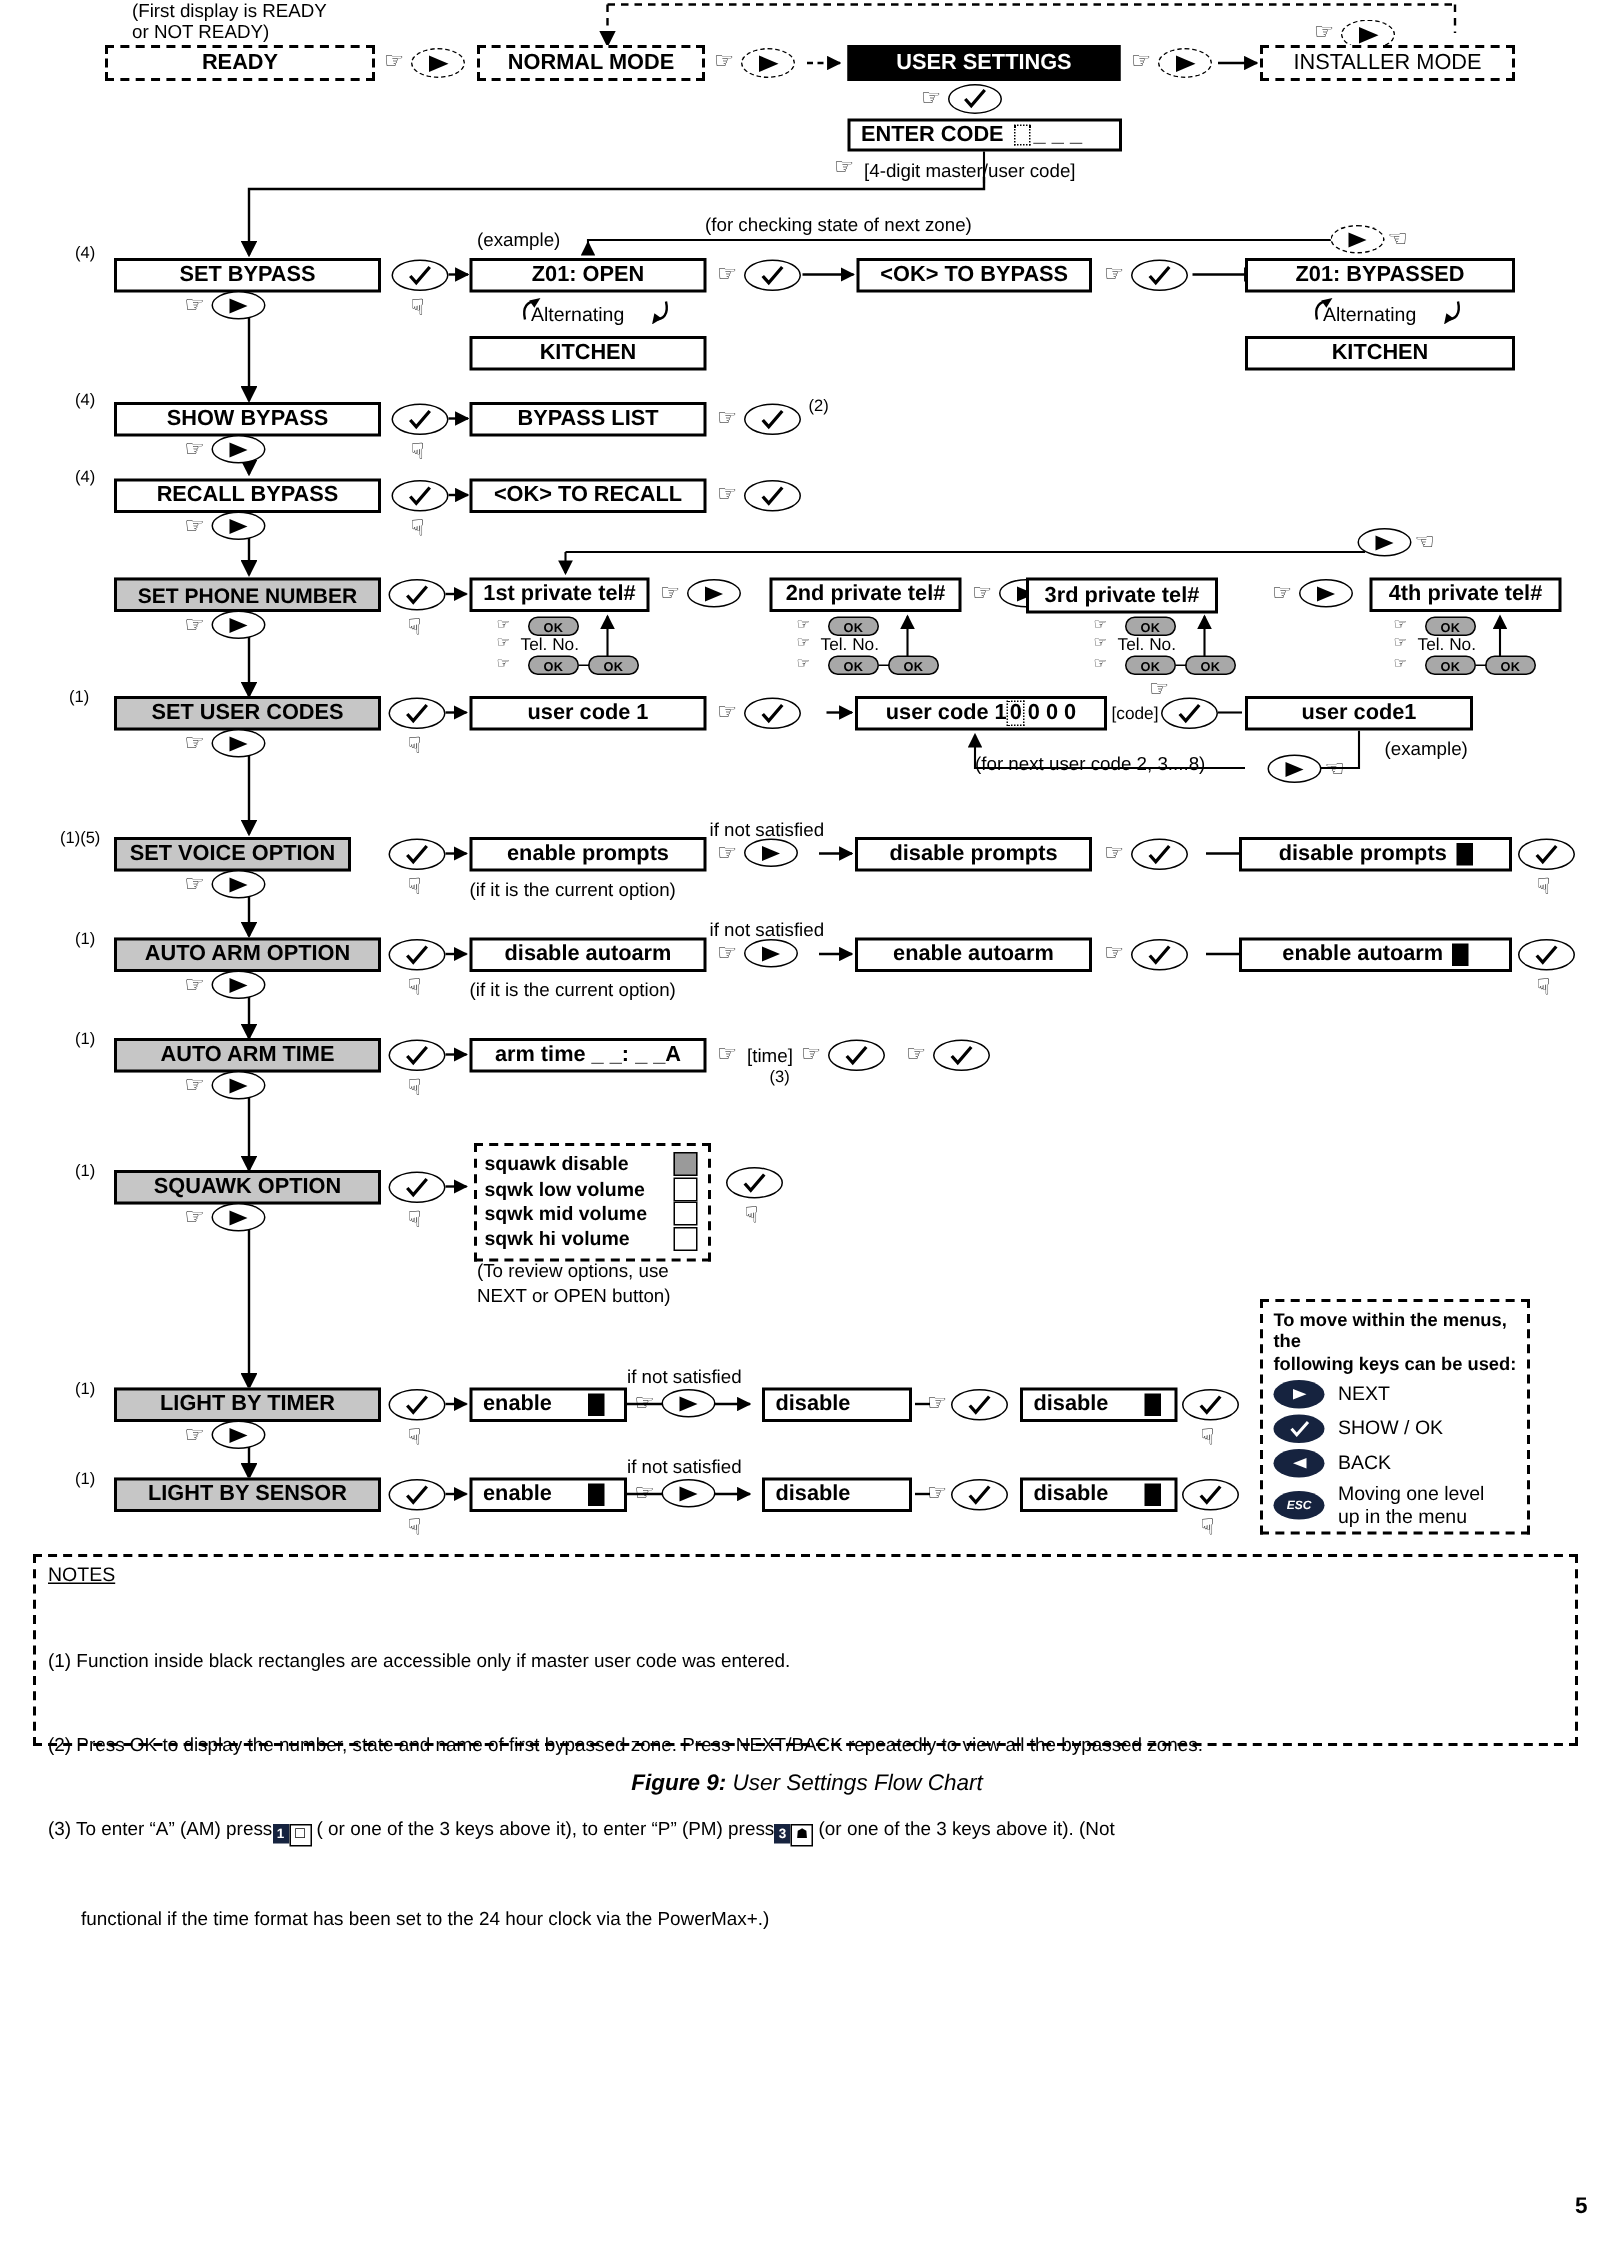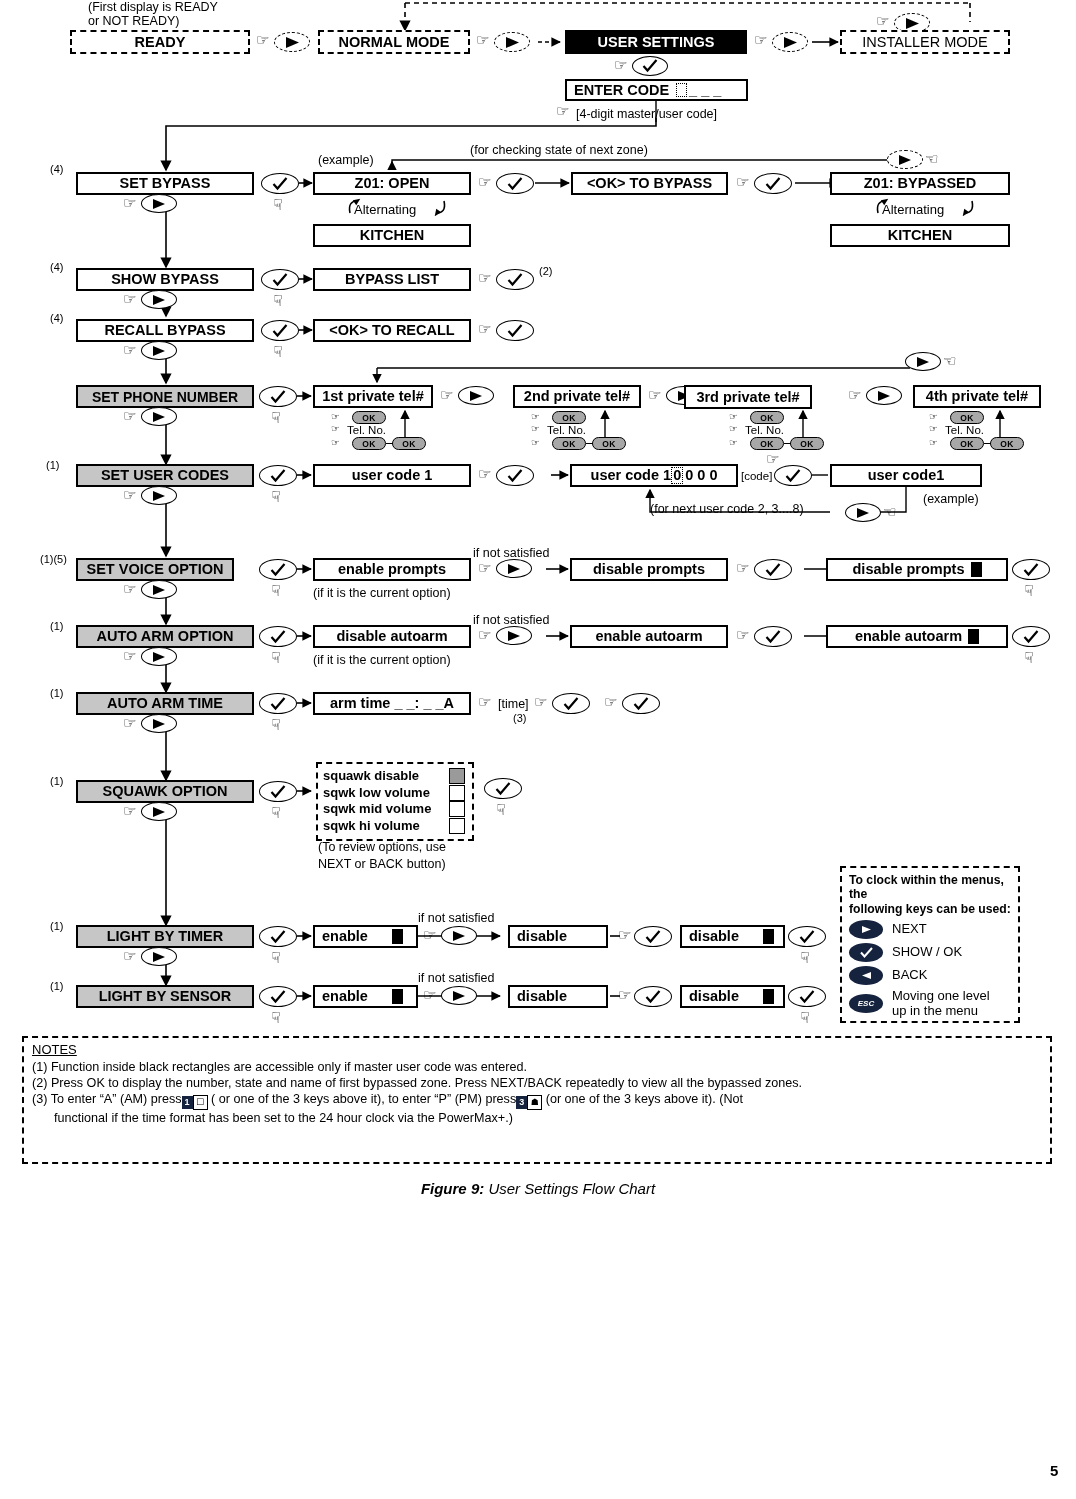--- a/index.html
+++ b/index.html
@@ -73,21 +73,21 @@
     display:flex;align-items:center;justify-content:center;margin-right:9px;flex:none;
   }
   .legend .lkey .esc{color:#fff;font-size:8px;font-weight:bold;font-style:italic;}
   .legend .ltxt{font-size:13px;line-height:1.12;}
   
   .notes{
     position:absolute;box-sizing:border-box;border:2px dashed #000;background:#fff;
     padding:4px 8px 6px 8px;
   }
   .notes .ntitle{font-size:13px;text-decoration:underline;line-height:1.3;}
-  .notes .nline{font-size:12.6px;line-height:1.28;}
+  .notes .nline{font-size:12.6px;line-height:1.28;margin-top:40px;}
   .notes .nind{padding-left:22px;}
   .keycap{
     display:inline-block;background:#16233f;color:#fff;font-size:9px;font-weight:bold;
     width:11px;height:13px;line-height:13px;text-align:center;vertical-align:-2px;
   }
   .keycap2{
     display:inline-block;border:1.3px solid #000;background:#fff;color:#000;font-size:9px;
     width:13px;height:13px;line-height:13px;text-align:center;vertical-align:-2px;
     font-family:"DejaVu Sans",sans-serif;
   }
@@ -628,21 +628,21 @@
     <span class="chk"></span>
   </div>
 </div>
 <div class="key" style="left:484px;top:778px;width:38px;height:21px;">
   <svg width="16" height="14" viewBox="0 0 16 14">
       <path d="M1.5 7 L5.5 11.5 L14.5 1" stroke="#000" stroke-width="2.2" fill="none"></path>
     </svg>
 </div>
 <div class="hand down" style="left:494px;top:802px;">☞</div>
 <div class="txt" style="left:318px;top:840px;">(To review options, use</div>
-<div class="txt" style="left:318px;top:857px;">NEXT or BACK button)</div>
+<div class="txt" style="left:318px;top:857px;">NEXT or OPEN button)</div>
 
 <div class="txt" style="left:418px;top:911px;">if not satisfied</div>
 <div class="lcd left" style="left:313px;top:925px;width:105px;height:23px;">
   <span>enable</span>
   <span class="cursor" style="margin-left:24px;"></span>
 </div>
 <div class="hand" style="left:423px;top:928px;">☞</div>
 <div class="key" style="left:441px;top:926px;width:36px;height:19px;">
   <svg width="14" height="12" viewBox="0 0 14 12">
       <polygon points="1,1 13,6 1,11" fill="#000"></polygon>
@@ -689,21 +689,21 @@
   <span class="cursor" style="margin-left:24px;"></span>
 </div>
 <div class="key" style="left:788px;top:986px;width:38px;height:21px;">
   <svg width="16" height="14" viewBox="0 0 16 14">
       <path d="M1.5 7 L5.5 11.5 L14.5 1" stroke="#000" stroke-width="2.2" fill="none"></path>
     </svg>
 </div>
 <div class="hand down" style="left:798px;top:1010px;">☞</div>
 
 <div class="legend" style="left:840px;top:866px;width:180px;height:157px;">
-  <div class="head">To clock within the menus, the</div>
+  <div class="head">To move within the menus, the</div>
   <div class="head">following keys can be used:</div>
   <div class="lrow">
     <span class="lkey">
       <svg width="11" height="9" viewBox="0 0 11 9">
           <polygon points="1,1 10,4.5 1,8" fill="#fff"></polygon>
         </svg>
     </span>
     <span class="ltxt">NEXT</span>
   </div>
   <div class="lrow">

